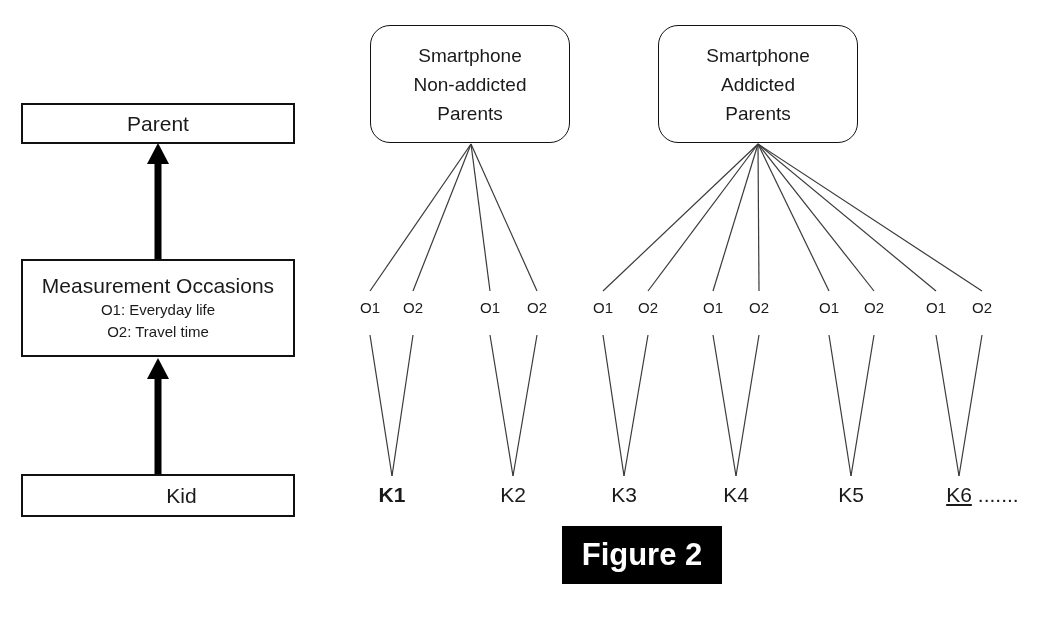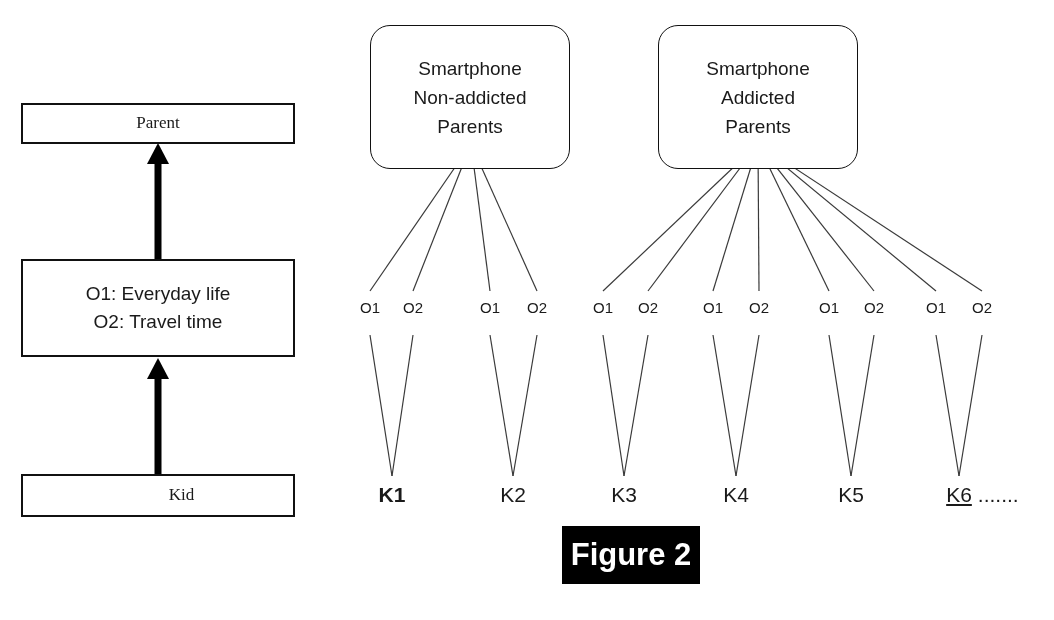--- a/index.html
+++ b/index.html
@@ -24,30 +24,30 @@
     box-sizing: border-box;
     display: flex;
     flex-direction: column;
     align-items: center;
     justify-content: center;
     text-align: center;
   }
   .lbox.parent { top: 103px; height: 41px; }
   .lbox.mo     { top: 259px; height: 98px; }
   .lbox.kid    { top: 474px; height: 43px; padding-left: 47px; }
-  .lbox-label  { font-size: 17px; line-height: 1.2; font-family: Liberation Serif, serif; }
+  .lbox-label  { font-size: 21px; line-height: 1.2; }
   .mo-title    { font-size: 21px; line-height: 1.25; }
-  .mo-sub      { font-size: 19px; line-height: 1.45; }
+  .mo-sub      { font-size: 15px; line-height: 1.45; }
 
   
   .rbox {
     position: absolute;
     top: 25px;
     width: 200px;
-    height: 144px;
+    height: 118px;
     border: 1.6px solid #111;
     border-radius: 20px;
     background: #fff;
     box-sizing: border-box;
     display: flex;
     flex-direction: column;
     align-items: center;
     justify-content: center;
     text-align: center;
   }
@@ -77,21 +77,21 @@
     top: 0;
     padding-left: 6px;
     white-space: nowrap;
   }
 
   
   .caption {
     position: absolute;
     left: 562px;
     top: 526px;
-    width: 138px;
+    width: 160px;
     height: 58px;
     background: #000000;
     color: #ffffff;
     display: flex;
     align-items: center;
     justify-content: center;
     font-size: 31px;
     font-weight: bold;
   }
 </style>
@@ -135,20 +135,21 @@
       <line x1="936" y1="335" x2="959" y2="476" stroke="#3a3a3a" stroke-width="1.2"></line>
       <line x1="758" y1="144" x2="982" y2="291" stroke="#3a3a3a" stroke-width="1.2"></line>
       <line x1="982" y1="335" x2="959" y2="476" stroke="#3a3a3a" stroke-width="1.2"></line>
     </svg>
 
   <div class="lbox parent">
     <div class="lbox-label">Parent</div>
   </div>
 
   <div class="lbox mo">
+    <div class="mo-title">Measurement Occasions</div>
     <div class="mo-sub">O1: Everyday life</div>
     <div class="mo-sub">O2: Travel time</div>
   </div>
 
   <div class="lbox kid">
     <div class="lbox-label">Kid</div>
   </div>
 
   <div class="rbox g0">
     <div class="rline">Smartphone</div>

